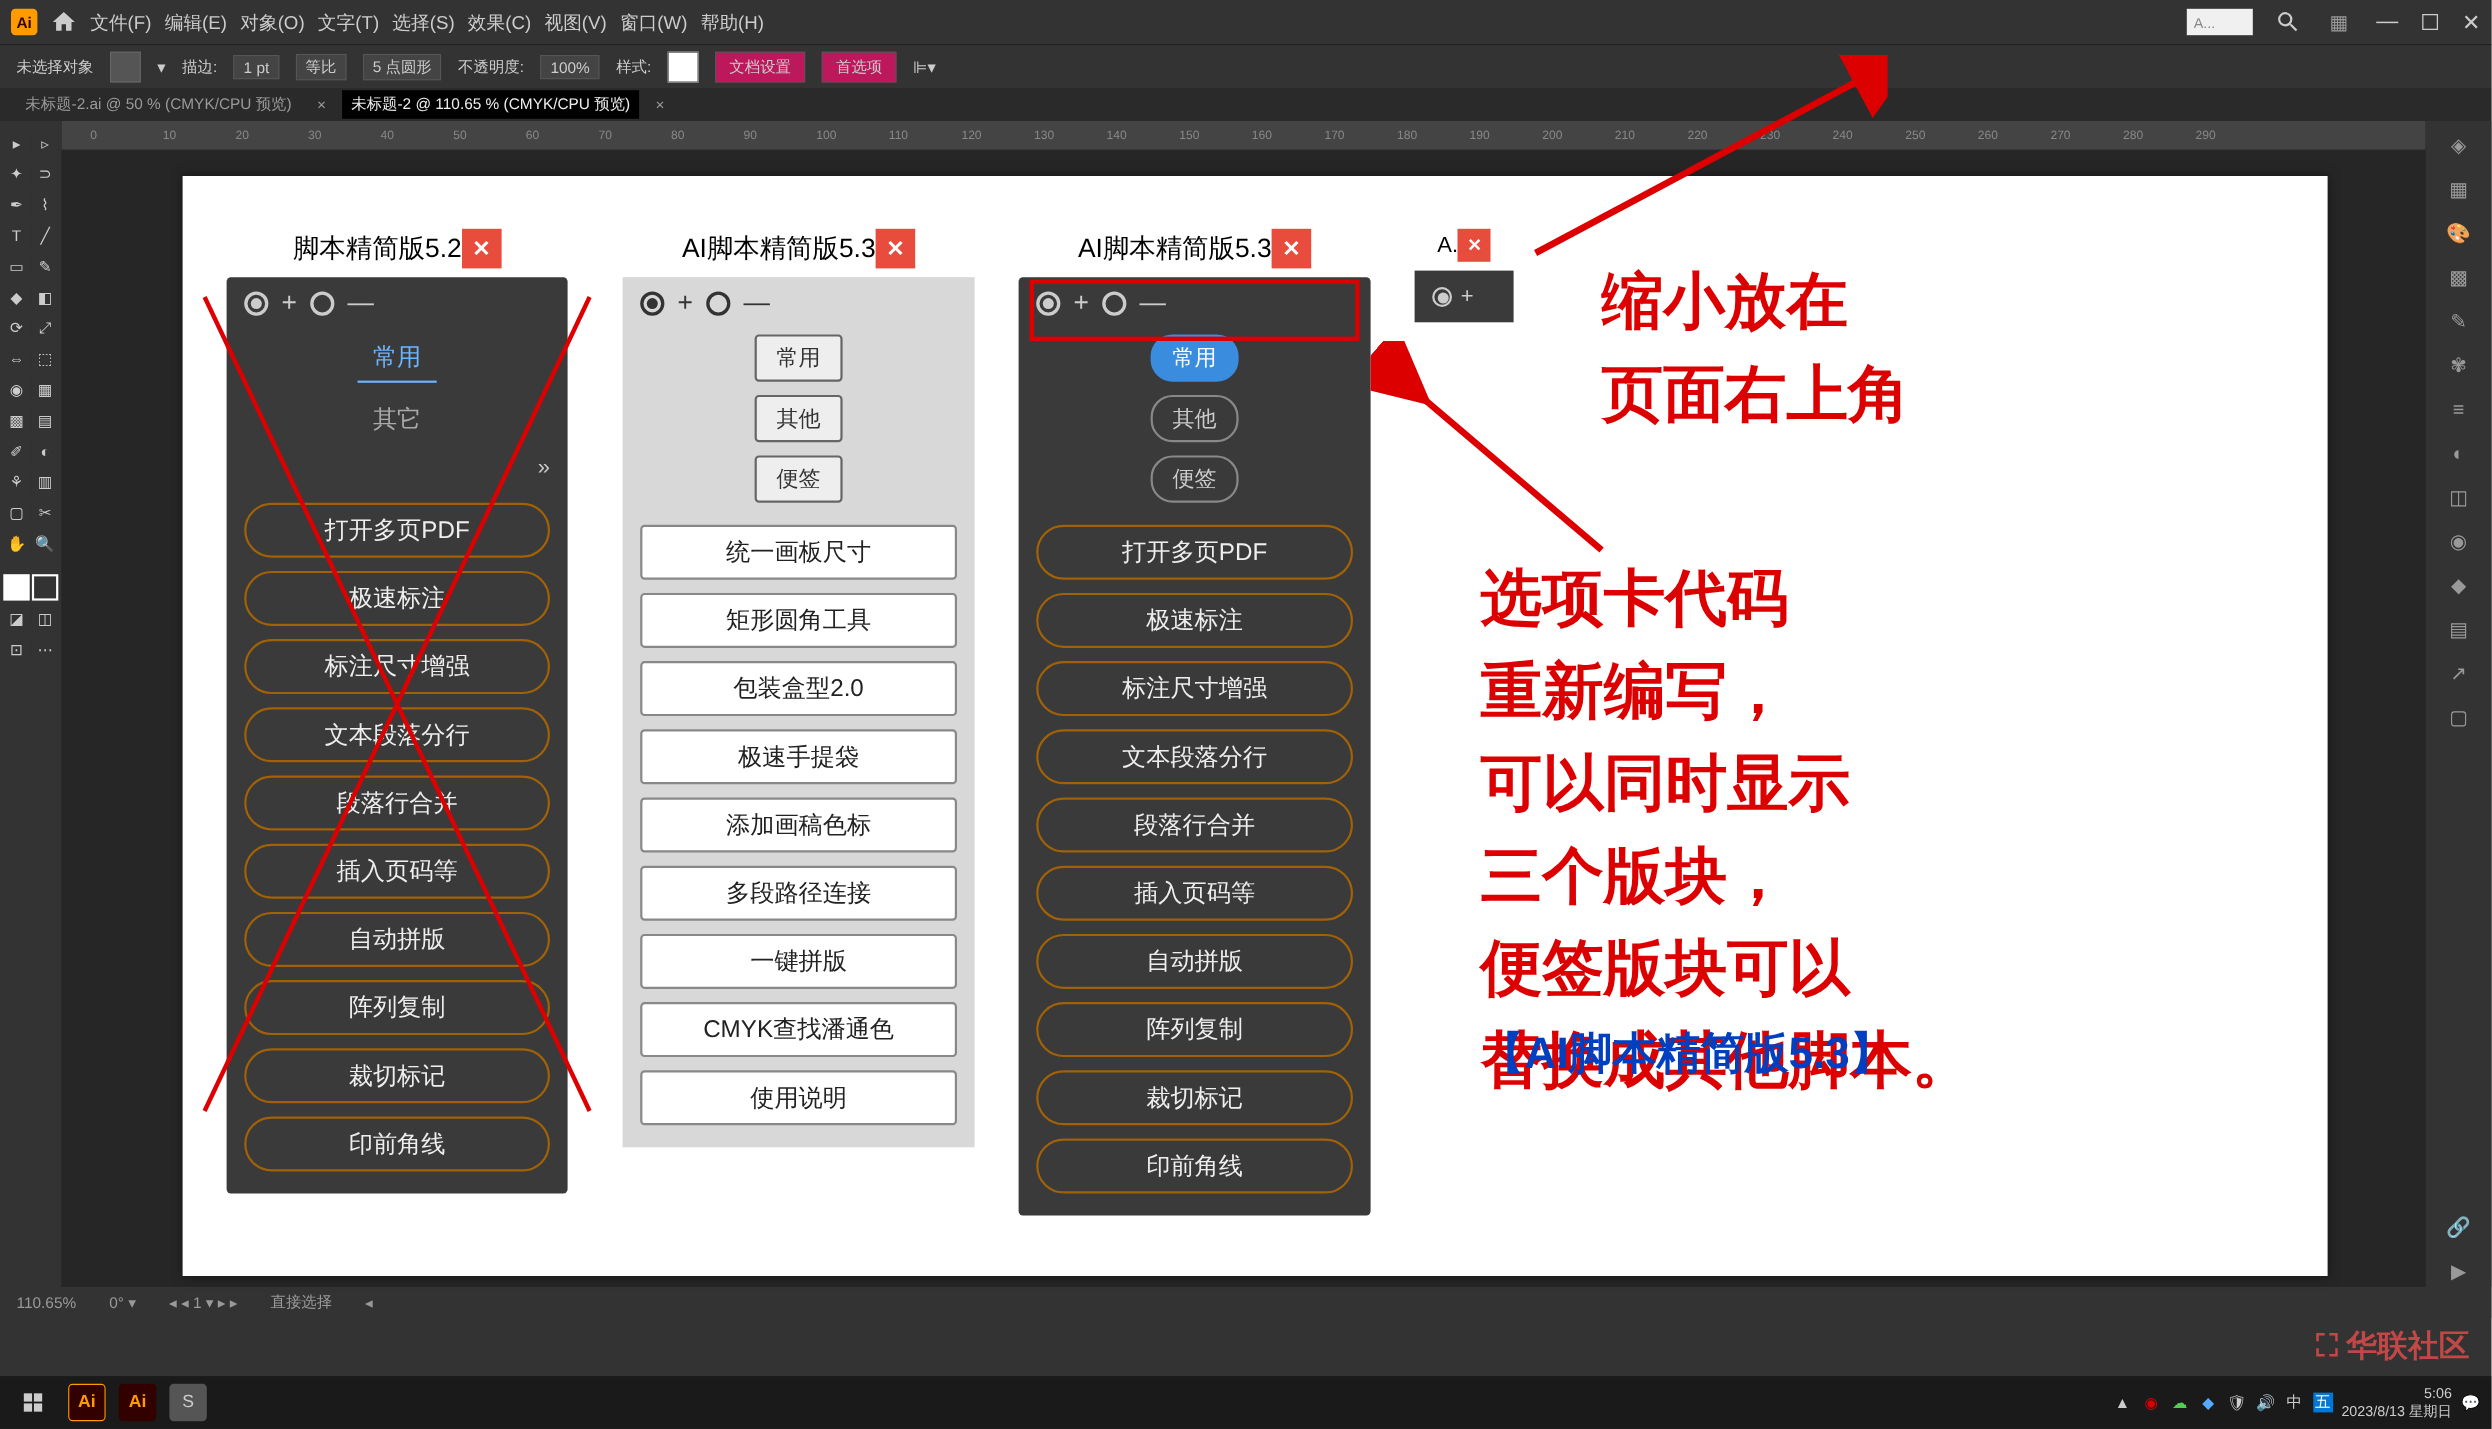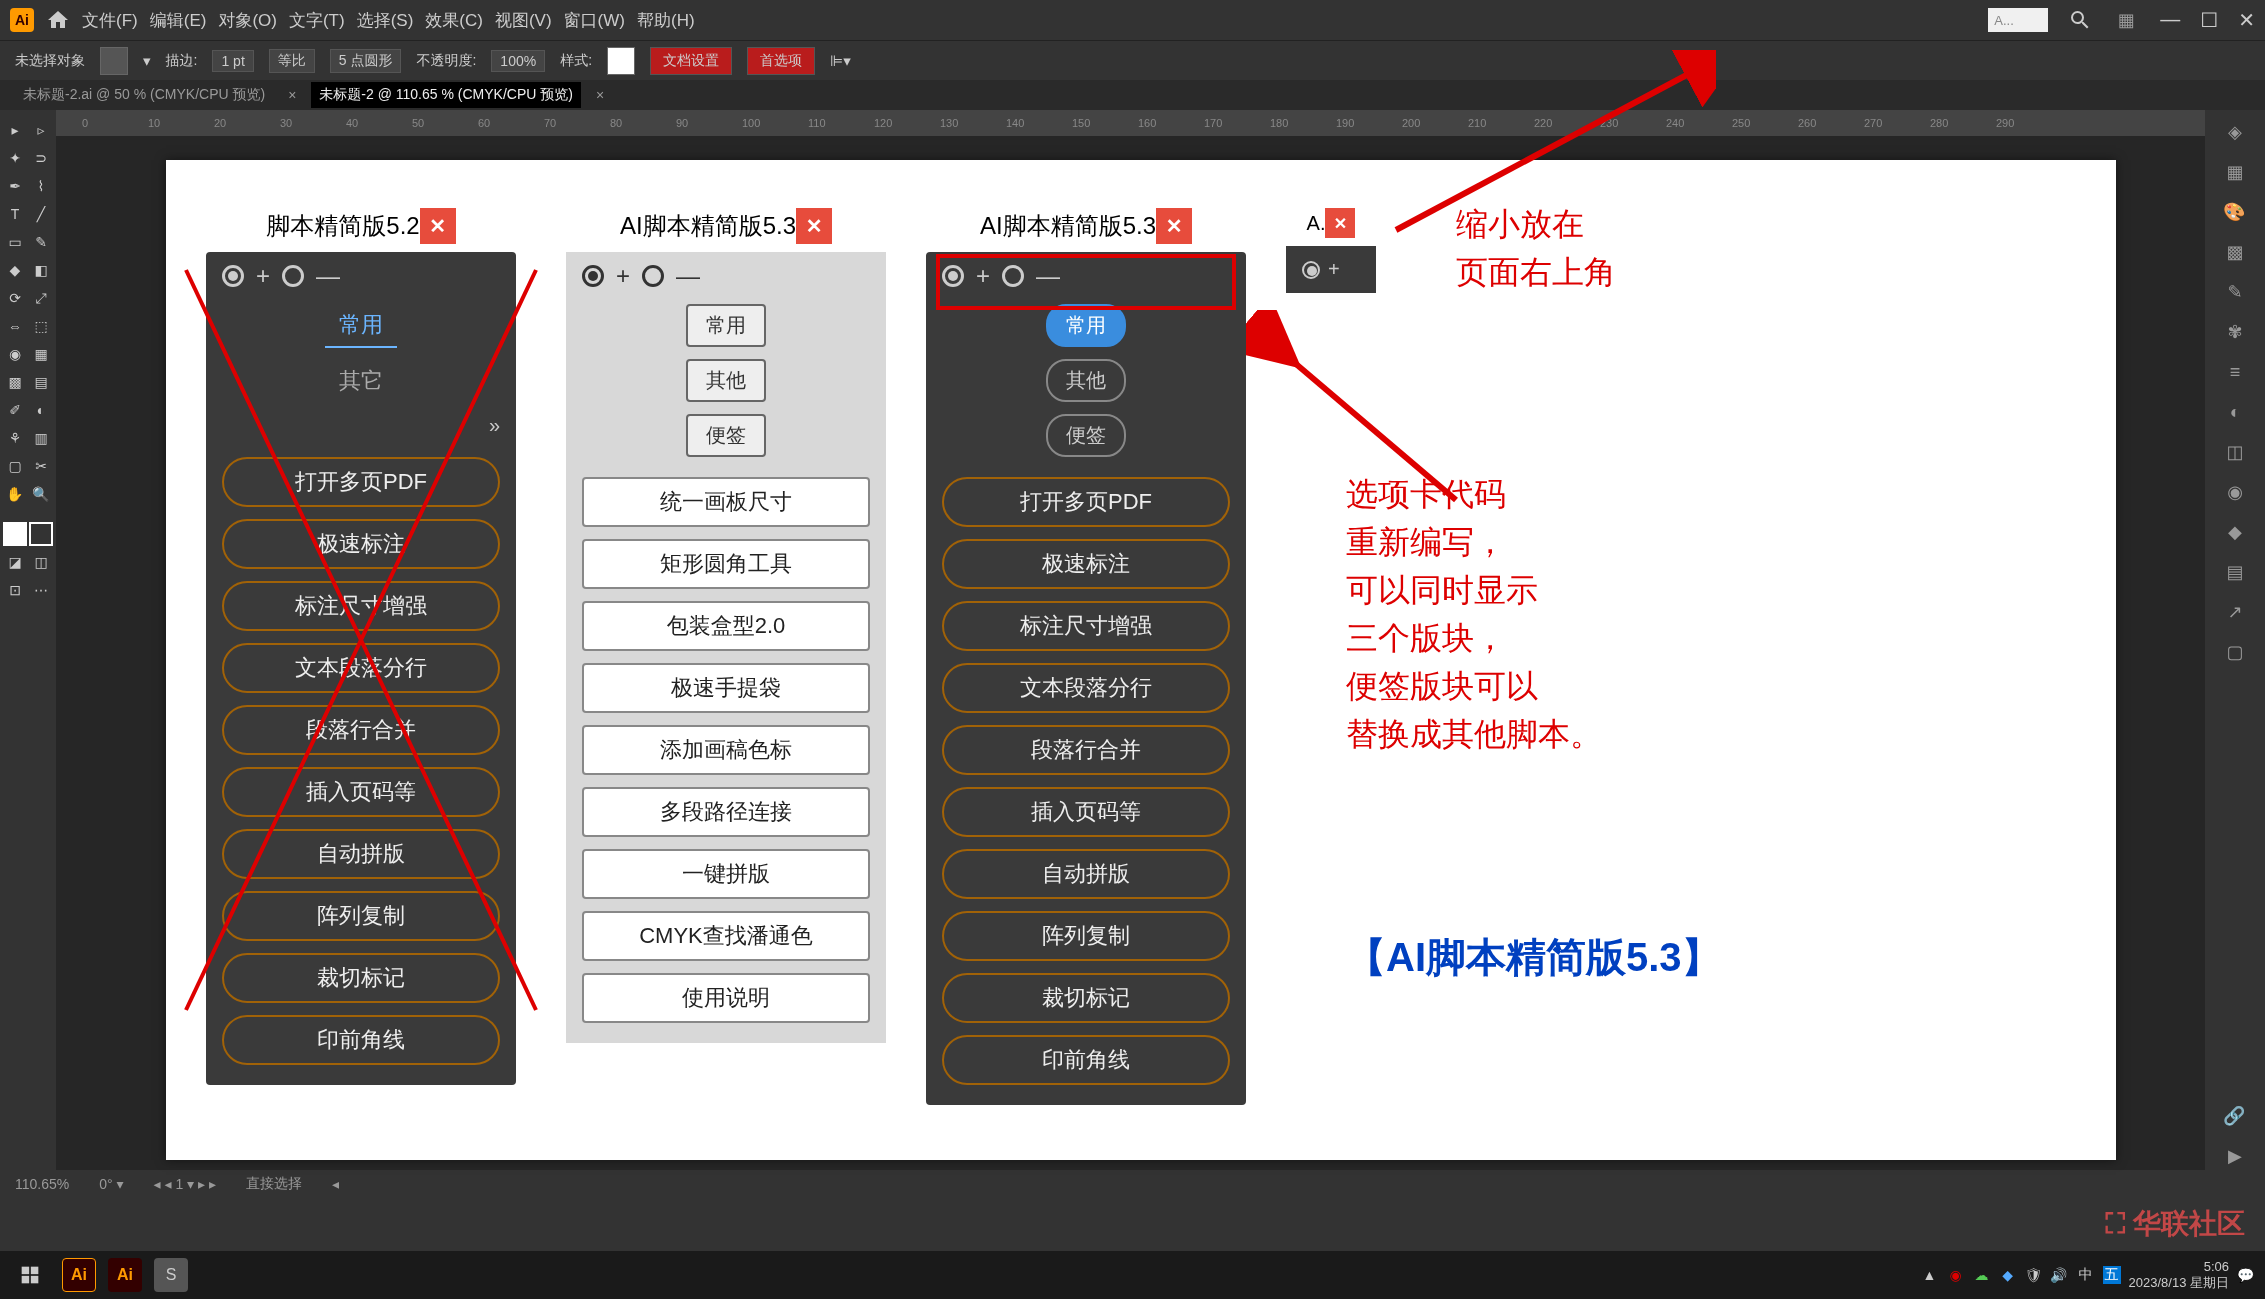--- a/index.html
+++ b/index.html
@@ -14,21 +14,21 @@
   .search-box-top { width: 60px; height: 24px; background: #f0f0f0; color: #888; font-size: 13px; padding: 0 6px; display: flex; align-items: center; }
   .search-icon-svg { width: 24px; height: 24px; fill: #ccc; }
   .win-controls { display: flex; gap: 20px; color: #ccc; font-size: 20px; }
   
   
   .optionsbar { height: 40px; background: #333; display: flex; align-items: center; padding: 0 15px; gap: 15px; color: #ccc; font-size: 15px; border-top: 1px solid #222; }
   .opt-dropdown { background: #444; padding: 2px 8px; border: 1px solid #555; color: #ccc; font-size: 14px; }
   .opt-swatch { width: 28px; height: 28px; background: #555; border: 1px solid #666; }
   .opt-white { background: #fff; }
   .opt-label { font-size: 14px; }
-  .opt-btn { background: #b91c1c; padding: 4px 12px; border: 1px solid #555; color: #ccc; font-size: 14px; }
+  .opt-btn { background: #be185d; padding: 4px 12px; border: 1px solid #555; color: #ccc; font-size: 14px; }
   
   
   .doctabs { height: 30px; background: #2a2a2a; display: flex; align-items: center; padding: 0 15px; gap: 15px; color: #999; font-size: 14px; }
   .doctab { padding: 4px 8px; cursor: pointer; }
   .doctab.active { background: #000000; color: #eee; }
   
   
   .workspace { position: relative; height: 1060px; background: #262626; display: flex; }
   .left-tools { width: 56px; background: #333; display: flex; flex-direction: column; align-items: center; padding-top: 8px; gap: 4px; }
   .tool-col2 { display: flex; gap: 2px; }
@@ -63,21 +63,21 @@
   .chevrons { color: #ccc; font-size: 20px; margin-left: auto; }
   
   .btn-list { display: flex; flex-direction: column; gap: 12px; padding: 8px 16px 20px; }
   .pill-btn { border: 2px solid #a16207; border-radius: 30px; padding: 8px 20px; color: #eee; font-size: 22px; text-align: center; cursor: pointer; background: transparent; }
   .rect-btn { border: 2px solid #888; border-radius: 4px; padding: 8px 20px; color: #222; font-size: 22px; text-align: center; cursor: pointer; background: #fff; }
   
   .panel-mini { background: #3a3a3a; padding: 12px 16px; }
   
   
   .anno-arrow1 { position: absolute; pointer-events: none; }
-  .anno-text { position: absolute; color: #d00; font-size: 32px; font-weight: normal; line-height: 1.5; }
+  .anno-text { position: absolute; color: #d00; font-size: 56px; font-weight: bold; line-height: 1.5; margin-top: 32px; }
   .anno-text-blue { position: absolute; color: #0040c0; font-size: 40px; font-weight: bold; }
   .red-box { position: absolute; border: 4px solid #d00; }
   .red-x { position: absolute; pointer-events: none; }
   
   
   .right-panels { width: 60px; background: #333; display: flex; flex-direction: column; align-items: center; padding-top: 8px; gap: 12px; }
   .rp-icon { width: 28px; height: 28px; color: #999; display: flex; align-items: center; justify-content: center; font-size: 18px; }
   
   
   .statusbar { height: 28px; background: #333; color: #999; font-size: 14px; display: flex; align-items: center; padding: 0 15px; gap: 30px; }

